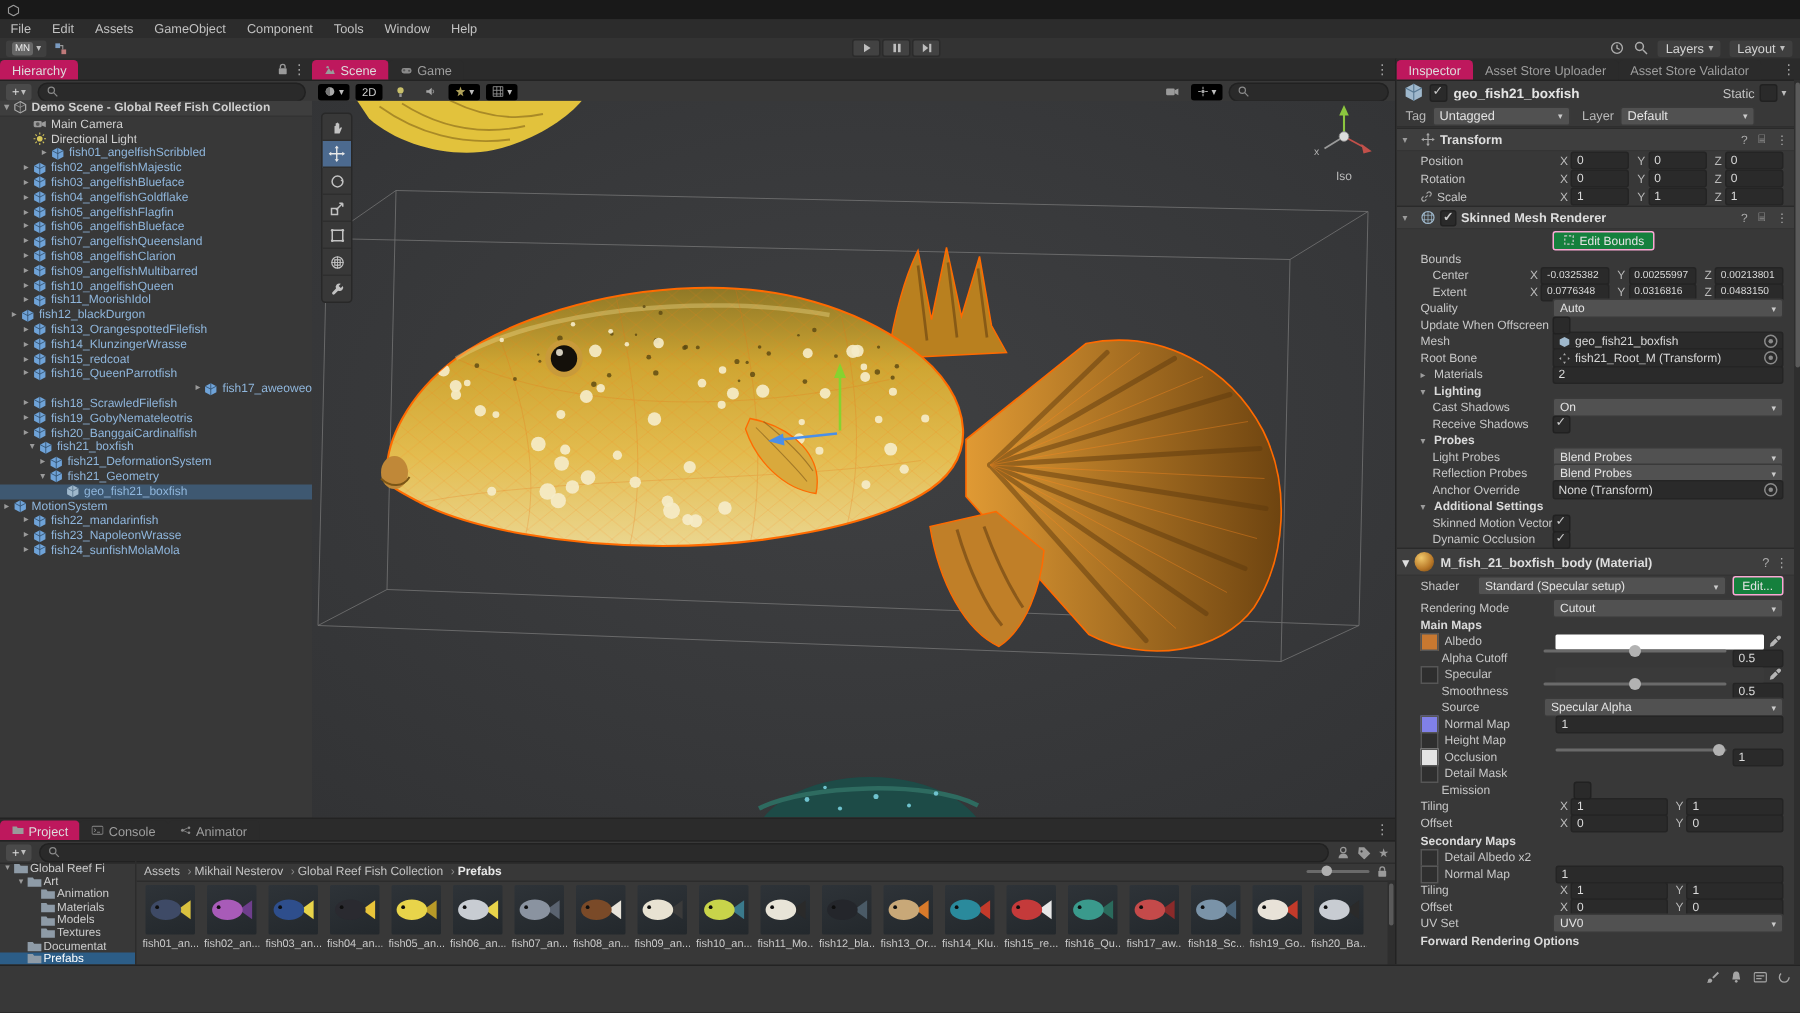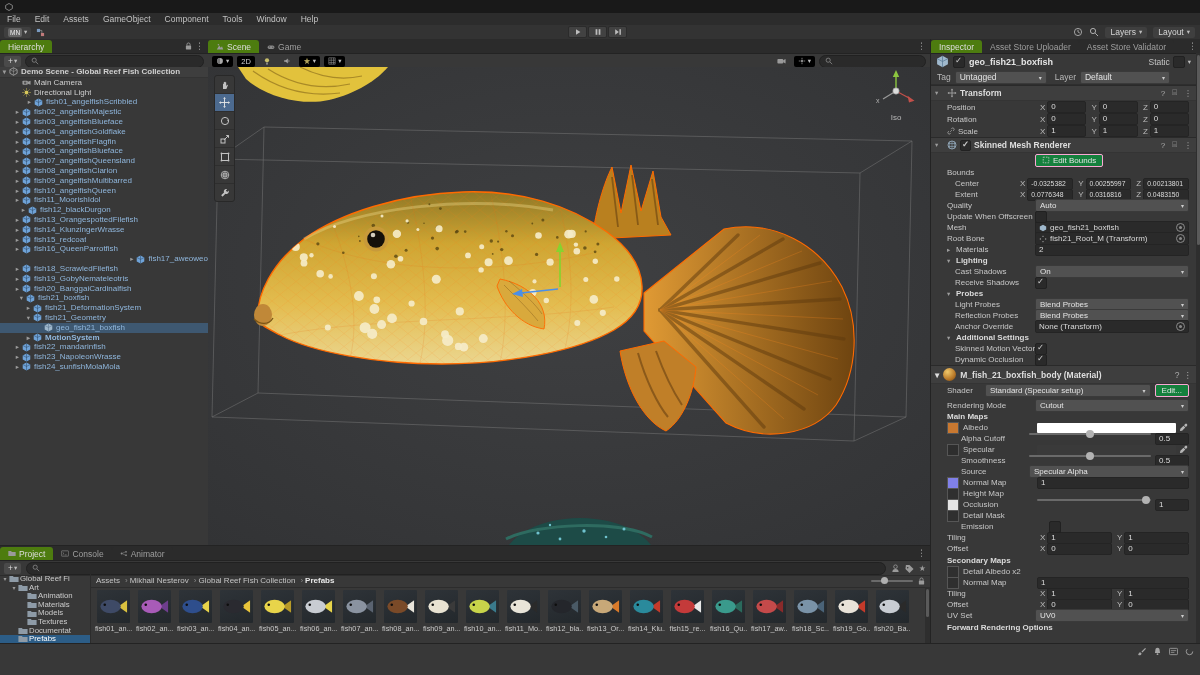--- a/index.html
+++ b/index.html
@@ -15,21 +15,21 @@
   .account-chip{display:flex;align-items:center;gap:2px;background:#3F3F3F;border-radius:2px;height:11px;padding:0 4px;}
   .avatar{background:#666;color:#EEE;border-radius:2px;font-size:6.5px;padding:0 2px;line-height:9px;}
   .playbar{position:absolute;left:568px;top:1px;display:flex;gap:1px;}
   .pbtn{width:19px;height:12px;background:#424242;border:1px solid #2B2B2B;border-radius:2px;display:flex;align-items:center;justify-content:center;padding:0;}
   .tb-right{position:absolute;right:5px;top:0;height:14px;display:flex;align-items:center;gap:6px;}
   .tb-ic{display:flex;align-items:center;}
   .tb-dd{display:flex;align-items:center;gap:3px;background:#3F3F3F;border-radius:2px;height:11px;padding:0 5px;color:#D5D5D5;}
   
   .tabbar{height:14px;background:#2B2B2B;display:flex;align-items:flex-end;position:relative;border-bottom:1px solid #232323;}
   .tab{height:13px;display:flex;align-items:center;gap:3px;padding:0 8px;background:#2B2B2B;color:#9F9F9F;border-radius:3px 3px 0 0;font-size:8.5px;}
-  .tab.active{background:#4d7c0f;color:#DEDEDE;}
+  .tab.active{background:#be185d;color:#DEDEDE;}
   .bar-dots{position:absolute;right:4px;top:2px;color:#A5A5A5;font-size:9px;}
   .bar-lock{position:absolute;right:16px;top:3px;}
   .searchfield{flex:1;display:flex;align-items:center;gap:3px;background:#2A2A2A;border:1px solid #212121;border-radius:7px;height:11px;padding:0 5px;min-width:0;}
   .searchfield input{flex:1;background:transparent;border:none;outline:none;color:#DDD;font-size:8px;min-width:0;padding:0;}
   
   .hierarchy{position:absolute;top:39px;left:0;width:208px;height:506px;background:#383838;border-right:1px solid #232323;}
   .panelbar{height:14px;display:flex;align-items:center;gap:4px;padding:0 4px;border-bottom:1px solid #2C2C2C;background:#383838;}
   .plus-dd{display:flex;align-items:center;background:#4A4A4A;border-radius:2px;height:11px;padding:0 4px;color:#DDD;gap:1px;}
   .htree{position:absolute;top:28px;bottom:0;left:0;right:0;overflow:hidden;}
   .h-row{height:9.8px;display:flex;align-items:center;font-size:8px;line-height:9.8px;white-space:nowrap;cursor:default;}
@@ -375,21 +375,21 @@
         <div class="h-row" style="padding-left: 13px;">
           <span class="arrow">▸</span>
           <span class="h-ic">
             <svg width="9" height="9" viewBox="0 0 10 10">
               <path d="M5 0.5 9.2 2.7v4.6L5 9.5 0.8 7.3V2.7Z" fill="#6FA3D8"></path>
               <path d="M5 0.5v9 M0.8 2.7 5 4.9l4.2-2.2" stroke="#2F4A66" stroke-width="0.6" fill="none"></path>
             </svg>
           </span>
           <span class="h-label prefab">fish11_MoorishIdol</span>
         </div>
-        <div class="h-row" style="padding-left: 5px; margin-left: 14px;">
+        <div class="h-row" style="padding-left: 5px;">
           <span class="arrow">▸</span>
           <span class="h-ic">
             <svg width="9" height="9" viewBox="0 0 10 10">
               <path d="M5 0.5 9.2 2.7v4.6L5 9.5 0.8 7.3V2.7Z" fill="#6FA3D8"></path>
               <path d="M5 0.5v9 M0.8 2.7 5 4.9l4.2-2.2" stroke="#2F4A66" stroke-width="0.6" fill="none"></path>
             </svg>
           </span>
           <span class="h-label prefab">fish12_blackDurgon</span>
         </div>
         <div class="h-row" style="padding-left: 13px;">
@@ -505,21 +505,21 @@
         <div class="h-row selected" style="padding-left: 35px;">
           <span class="arrow"></span>
           <span class="h-ic">
             <svg width="9" height="9" viewBox="0 0 10 10">
               <path d="M5 0.5 9.2 2.7v4.6L5 9.5 0.8 7.3V2.7Z" fill="#9FB8CC"></path>
               <path d="M5 0.5v9 M0.8 2.7 5 4.9l4.2-2.2" stroke="#55728C" stroke-width="0.6" fill="none"></path>
             </svg>
           </span>
           <span class="h-label prefab">geo_fish21_boxfish</span>
         </div>
-        <div class="h-row" style="padding-left: 24px; font-weight: bold;">
+        <div class="h-row" style="">
           <span class="arrow">▸</span>
           <span class="h-ic">
             <svg width="9" height="9" viewBox="0 0 10 10">
               <path d="M5 0.5 9.2 2.7v4.6L5 9.5 0.8 7.3V2.7Z" fill="#6FA3D8"></path>
               <path d="M5 0.5v9 M0.8 2.7 5 4.9l4.2-2.2" stroke="#2F4A66" stroke-width="0.6" fill="none"></path>
             </svg>
           </span>
           <span class="h-label prefab">MotionSystem</span>
         </div>
         <div class="h-row" style="padding-left: 13px;">

